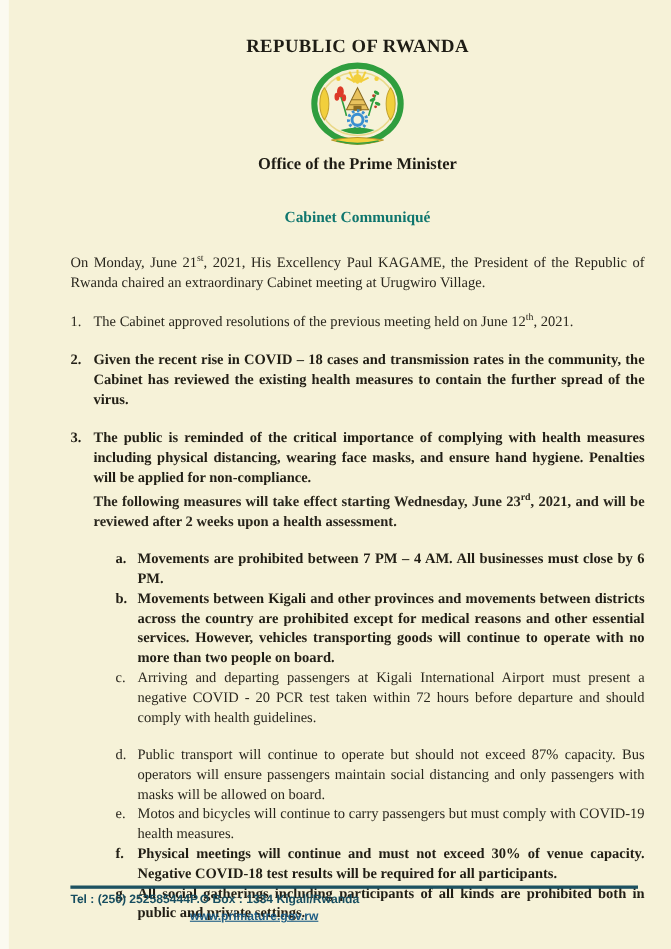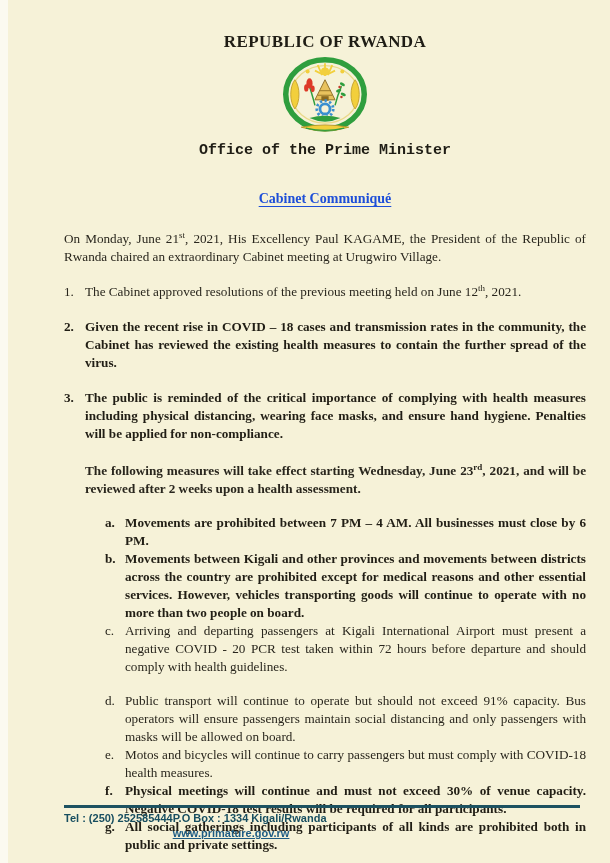--- a/index.html
+++ b/index.html
@@ -19,31 +19,31 @@
     position:absolute;left:16px;top:0;width:602px;height:863px;
     padding:20px 32px 0 48px;
     box-sizing:border-box;
   }
   header{text-align:center;}
   .country-title{
     font-size:17px;font-weight:bold;letter-spacing:.4px;
     margin:12px 0 4px 0;color:#1f1d15;
   }
   .emblem{width:104px;height:84px;margin:0 auto;}
-  .office-title{font-size:15px;font-weight:bold;margin:2px 0 0 0;color:#1f1d15;font-family:Liberation Mono, monospace;}
+  .office-title{font-size:15px;font-weight:bold;margin:2px 0 0 0;color:#1f1d15;}
   .doc-title{
-    font-size:14px;font-weight:bold;margin:32px 0 0 0;color:#1d4ed8;
-    text-decoration:underline;text-underline-offset:3px;
+    font-size:14px;font-weight:bold;margin:32px 0 0 0;color:#0f766e;
+    text-underline-offset:3px;
   }
   .body-text{font-size:13.2px;line-height:18px;text-align:justify;}
   .intro{margin:23px 0 0 0;}
   .num-item{display:flex;margin-top:17px;}
   .num-item .num{flex:0 0 21px;}
   .num-item .txt{flex:1;text-align:justify;}
-  .measures-intro{margin:19px 0 0 21px;font-weight:bold;}
+  .measures-intro{margin:4px 0 0 21px;font-weight:bold;}
   .lettered{margin:16px 0 0 41px;}
   .let-item{display:flex;}
   .let-item .letter{flex:0 0 20px;}
   .let-item .txt{flex:1;text-align:justify;}
   .gap-before{margin-top:16px;}
   .bold{font-weight:bold;color:#211e15;}
   sup{font-size:9px;line-height:0;vertical-align:super;}
   footer{
     position:absolute;left:48px;right:38px;bottom:22px;
   }
@@ -144,25 +144,25 @@
       <div class="body-text let-item bold">
         <span class="letter">b.</span>
         <span class="txt">Movements between Kigali and other provinces and movements between districts across the country are prohibited except for medical reasons and other essential services. However, vehicles transporting goods will continue to operate with no more than two people on board.</span>
       </div>
       <div class="body-text let-item">
         <span class="letter">c.</span>
         <span class="txt">Arriving and departing passengers at Kigali International Airport must present a negative COVID - 20 PCR test taken within 72 hours before departure and should comply with health guidelines.</span>
       </div>
       <div class="body-text let-item gap-before">
         <span class="letter">d.</span>
-        <span class="txt">Public transport will continue to operate but should not exceed 91% capacity. Bus operators will ensure passengers maintain social distancing and only passengers with masks will be allowed on board.</span>
+        <span class="txt">Public transport will continue to operate but should not exceed 87% capacity. Bus operators will ensure passengers maintain social distancing and only passengers with masks will be allowed on board.</span>
       </div>
       <div class="body-text let-item">
         <span class="letter">e.</span>
-        <span class="txt">Motos and bicycles will continue to carry passengers but must comply with COVID-18 health measures.</span>
+        <span class="txt">Motos and bicycles will continue to carry passengers but must comply with COVID-19 health measures.</span>
       </div>
       <div class="body-text let-item bold">
         <span class="letter">f.</span>
         <span class="txt">Physical meetings will continue and must not exceed 30% of venue capacity. Negative COVID-18 test results will be required for all participants.</span>
       </div>
       <div class="body-text let-item bold">
         <span class="letter">g.</span>
         <span class="txt">All social gatherings including participants of all kinds are prohibited both in public and private settings.</span>
       </div>
     </div>

